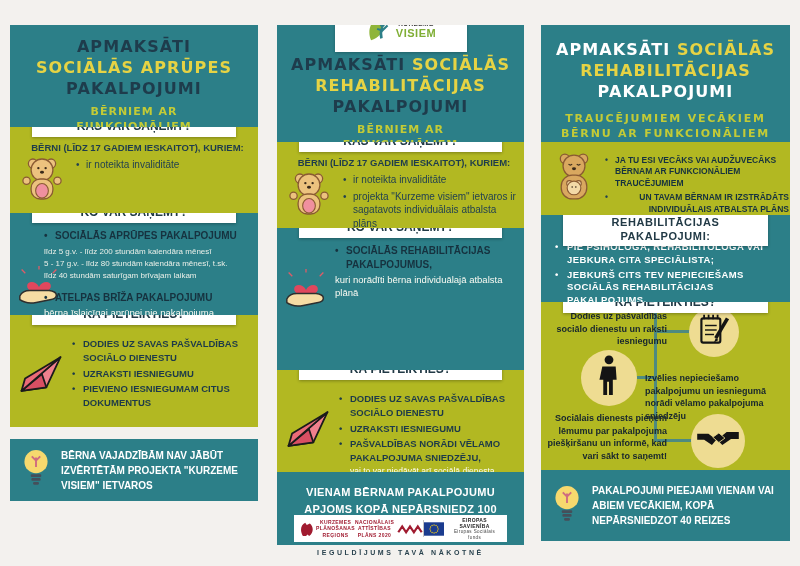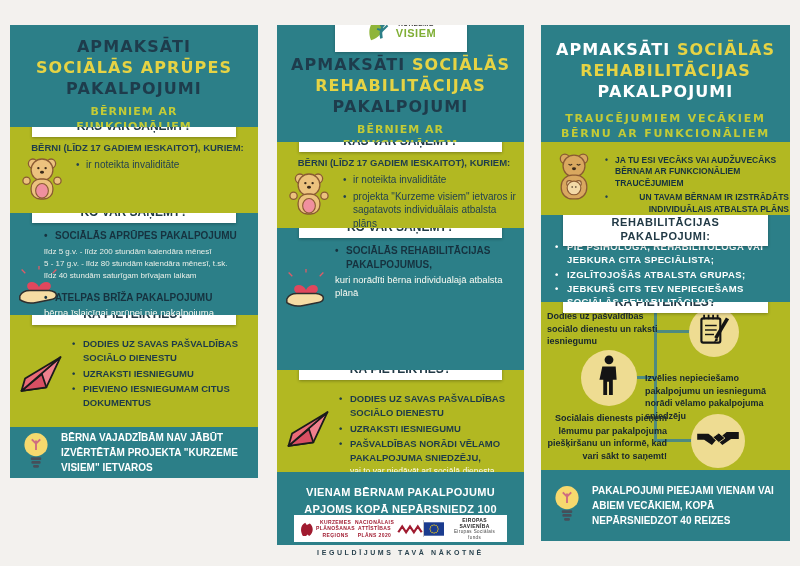--- a/index.html
+++ b/index.html
@@ -67,21 +67,21 @@
   
   .services{position:relative;padding:24px 6px 0 14px;overflow:hidden;}
   .services ul{margin:0;padding:0;list-style:none;}
   .services li{font-size:9.5px;font-weight:bold;color:#fff;letter-spacing:.4px;position:relative;
                padding-left:12px;line-height:1.35;margin-top:2px;}
   .services li::before{content:"\2022";position:absolute;left:0;}
 
   
   .flow{position:relative;overflow:hidden;}
   .fl-txt{position:absolute;font-size:9px;font-weight:bold;color:#17262e;line-height:1.4;}
-  .fl-t1{left:6px;top:8px;width:120px;text-align:left;}
+  .fl-t1{left:6px;top:8px;width:120px;text-align:right;}
   .fl-t2{left:104px;top:70px;width:140px;text-align:left;}
   .fl-t3{left:2px;top:110px;width:124px;text-align:right;}
   .fl-c{position:absolute;border-radius:50%;background:#eedc92;display:flex;align-items:center;justify-content:center;}
   .fl-c.c-notepad{left:148px;top:5px;width:50px;height:50px;}
   .fl-c.c-person{left:40px;top:48px;width:56px;height:56px;}
   .fl-c.c-shake{left:150px;top:112px;width:54px;height:54px;}
   .fl-line{position:absolute;background:#4e8a80;}
   .fl-v{left:113px;top:10px;width:3px;height:130px;}
   .fl-s1{left:113px;top:28px;width:36px;height:3px;}
   .fl-s2{left:96px;top:74px;width:18px;height:3px;}
@@ -185,21 +185,21 @@
           </g>
         </svg>
       </span>
       <ul>
         <li>DODIES UZ SAVAS PAŠVALDĪBAS SOCIĀLO DIENESTU</li>
         <li>UZRAKSTI IESNIEGUMU</li>
         <li>PIEVIENO IESNIEGUMAM CITUS DOKUMENTUS</li>
       </ul>
     </div>
 
-    <div class="sec teal fband" style="height:51px;">
+    <div class="sec teal fband" style="height:62px;margin-top:12px;">
       <span>
         <svg width="28" height="40" viewBox="0 0 26 38">
           <circle cx="13" cy="13" r="11" fill="#f6d96e"></circle>
           <path d="M13 9 v9 M13 12 l-4-4 M13 12 l4-4" stroke="#cf6b80" stroke-width="1.8" fill="none"></path>
           <rect x="8" y="25" width="10" height="2.6" rx="1" fill="#454f5a"></rect>
           <rect x="8.6" y="28.6" width="8.8" height="2.6" rx="1" fill="#454f5a"></rect>
           <rect x="10.2" y="32.2" width="5.6" height="2.6" rx="1" fill="#454f5a"></rect>
         </svg>
       </span>
       <span>BĒRNA VAJADZĪBĀM NAV JĀBŪT IZVĒRTĒTĀM PROJEKTA "KURZEME VISIEM" IETVAROS</span>
@@ -385,21 +385,20 @@
       <ul style="margin:2px 0 0 56px;">
         <li style="font-weight:bold;color:#16323f;font-size:8.5px;">JA TU ESI VECĀKS  VAI AUDŽUVECĀKS BĒRNAM AR FUNKCIONĀLIEM TRAUCĒJUMIEM</li>
         <li style="font-weight:bold;color:#16323f;font-size:8.5px;text-align:right;">UN TAVAM BĒRNAM IR IZSTRĀDĀTS INDIVIDUĀLAIS ATBALSTA PLĀNS</li>
       </ul>
     </div>
 
     <div class="sec teal services" style="height:87px;">
       <div class="qbox" style="top:-16px;font-size:11px;letter-spacing:.6px;">TEV IR PIEEJAMI SOCIĀLĀS REHABILITĀCIJAS PAKALPOJUMI:</div>
       <ul>
         <li>PIE PSIHOLOGA, REHABILITOLOGA VAI JEBKURA CITA SPECIĀLISTA;</li>
-        <li>IZGLĪTOJOŠĀS ATBALSTA GRUPAS;</li>
         <li>JEBKURŠ CITS TEV NEPIECIEŠAMS SOCIĀLĀS REHABILITĀCIJAS PAKALPOJUMS.</li>
       </ul>
     </div>
 
     <div class="sec green flow" style="height:168px;">
       <div class="qbox" style="top:-10px;">KĀ PIETEIKTIES?</div>
 
       <div class="fl-line fl-v"></div>
       <div class="fl-line fl-s1"></div>
       <div class="fl-line fl-s2"></div>

